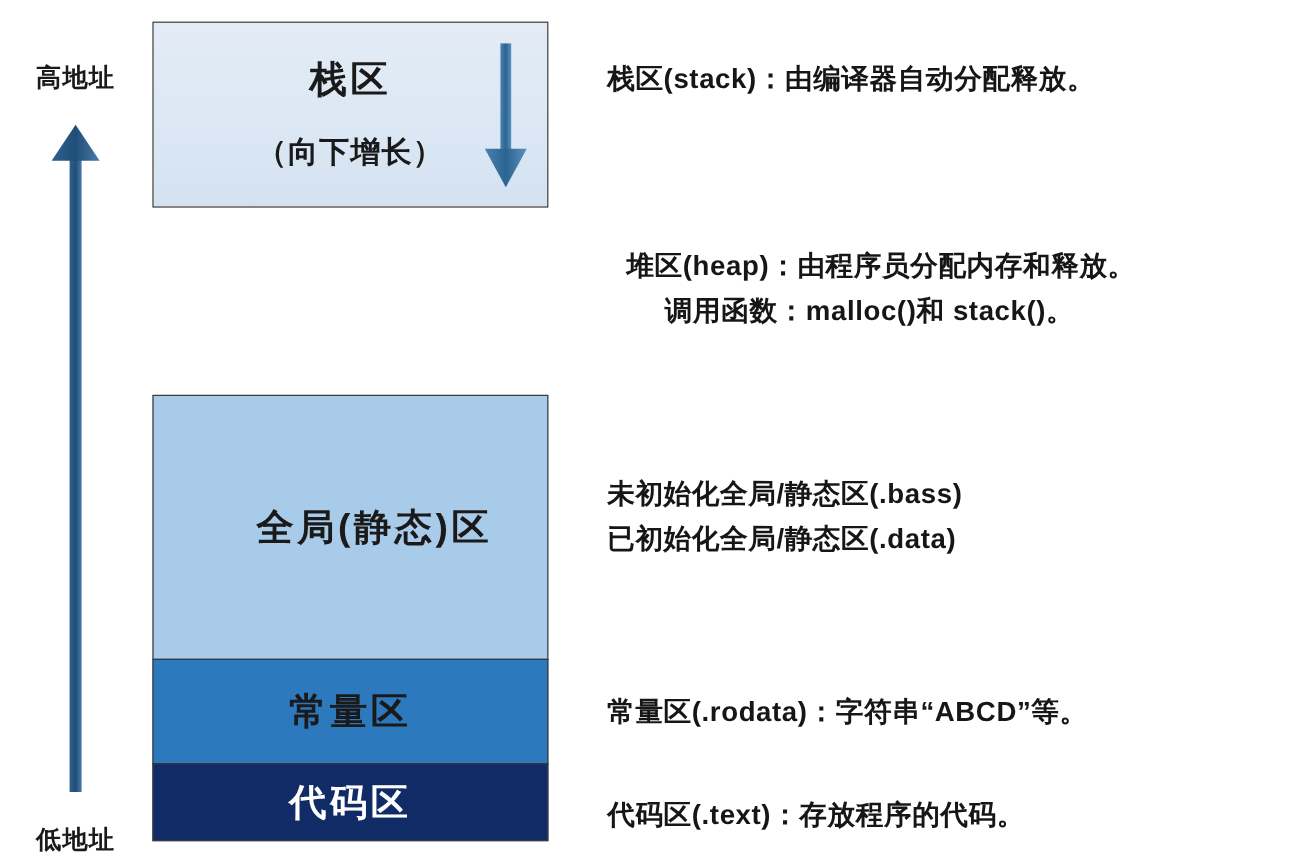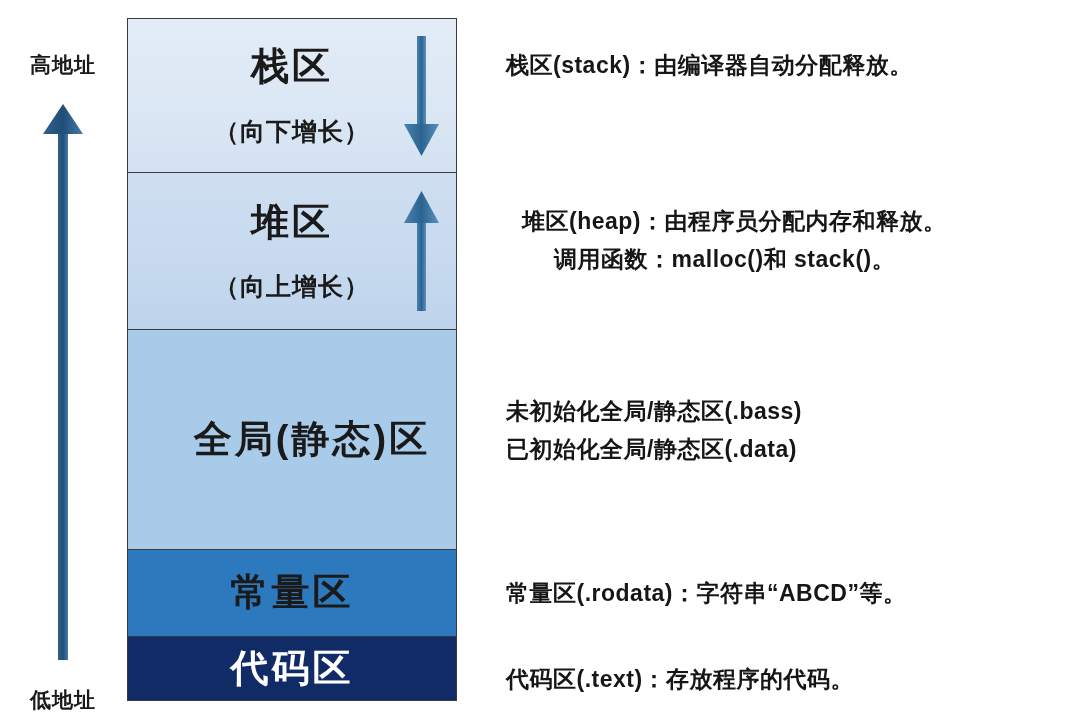--- a/index.html
+++ b/index.html
@@ -58,21 +58,21 @@
     left: 0;
     width: 330px;
     box-sizing: border-box;
     border: 1px solid #3a3a3a;
     display: flex;
     flex-direction: column;
     align-items: center;
     justify-content: center;
   }
   .mem-title {
-    font-size: 38px;
+    font-size: 31px;
     font-weight: 700;
     letter-spacing: 3px;
     line-height: 1.15;
     white-space: nowrap;
   }
   .mem-sub {
     font-size: 25px;
     font-weight: 700;
     letter-spacing: 1px;
     line-height: 1.15;
@@ -183,35 +183,20 @@
           <stop offset="0%" stop-color="#4b82b0"></stop>
           <stop offset="50%" stop-color="#2b6490"></stop>
           <stop offset="100%" stop-color="#5b90bd"></stop>
         </linearGradient>
       </defs>
       <rect x="15" y="0" width="9" height="92" fill="url(#downGrad)"></rect>
       <polygon points="19.5,120 37,88 2,88" fill="url(#downGrad)"></polygon>
     </svg>
   </div>
 
-  <div class="mem-block" id="block-heap">
-    <div class="mem-title">堆区</div>
-    <div class="mem-sub">（向上增长）</div>
-    <svg class="growth-arrow" viewBox="0 0 40 120">
-      <defs>
-        <linearGradient id="upGrad" x1="0" y1="0" x2="1" y2="0">
-          <stop offset="0%" stop-color="#4b82b0"></stop>
-          <stop offset="50%" stop-color="#2b6490"></stop>
-          <stop offset="100%" stop-color="#5b90bd"></stop>
-        </linearGradient>
-      </defs>
-      <rect x="15" y="28" width="9" height="92" fill="url(#upGrad)"></rect>
-      <polygon points="19.5,0 37,32 2,32" fill="url(#upGrad)"></polygon>
-    </svg>
-  </div>
 
   <div class="mem-block" id="block-global">
     <div class="mem-title">全局(静态)区</div>
   </div>
 
   <div class="mem-block" id="block-const">
     <div class="mem-title">常量区</div>
   </div>
 
   <div class="mem-block" id="block-code">

